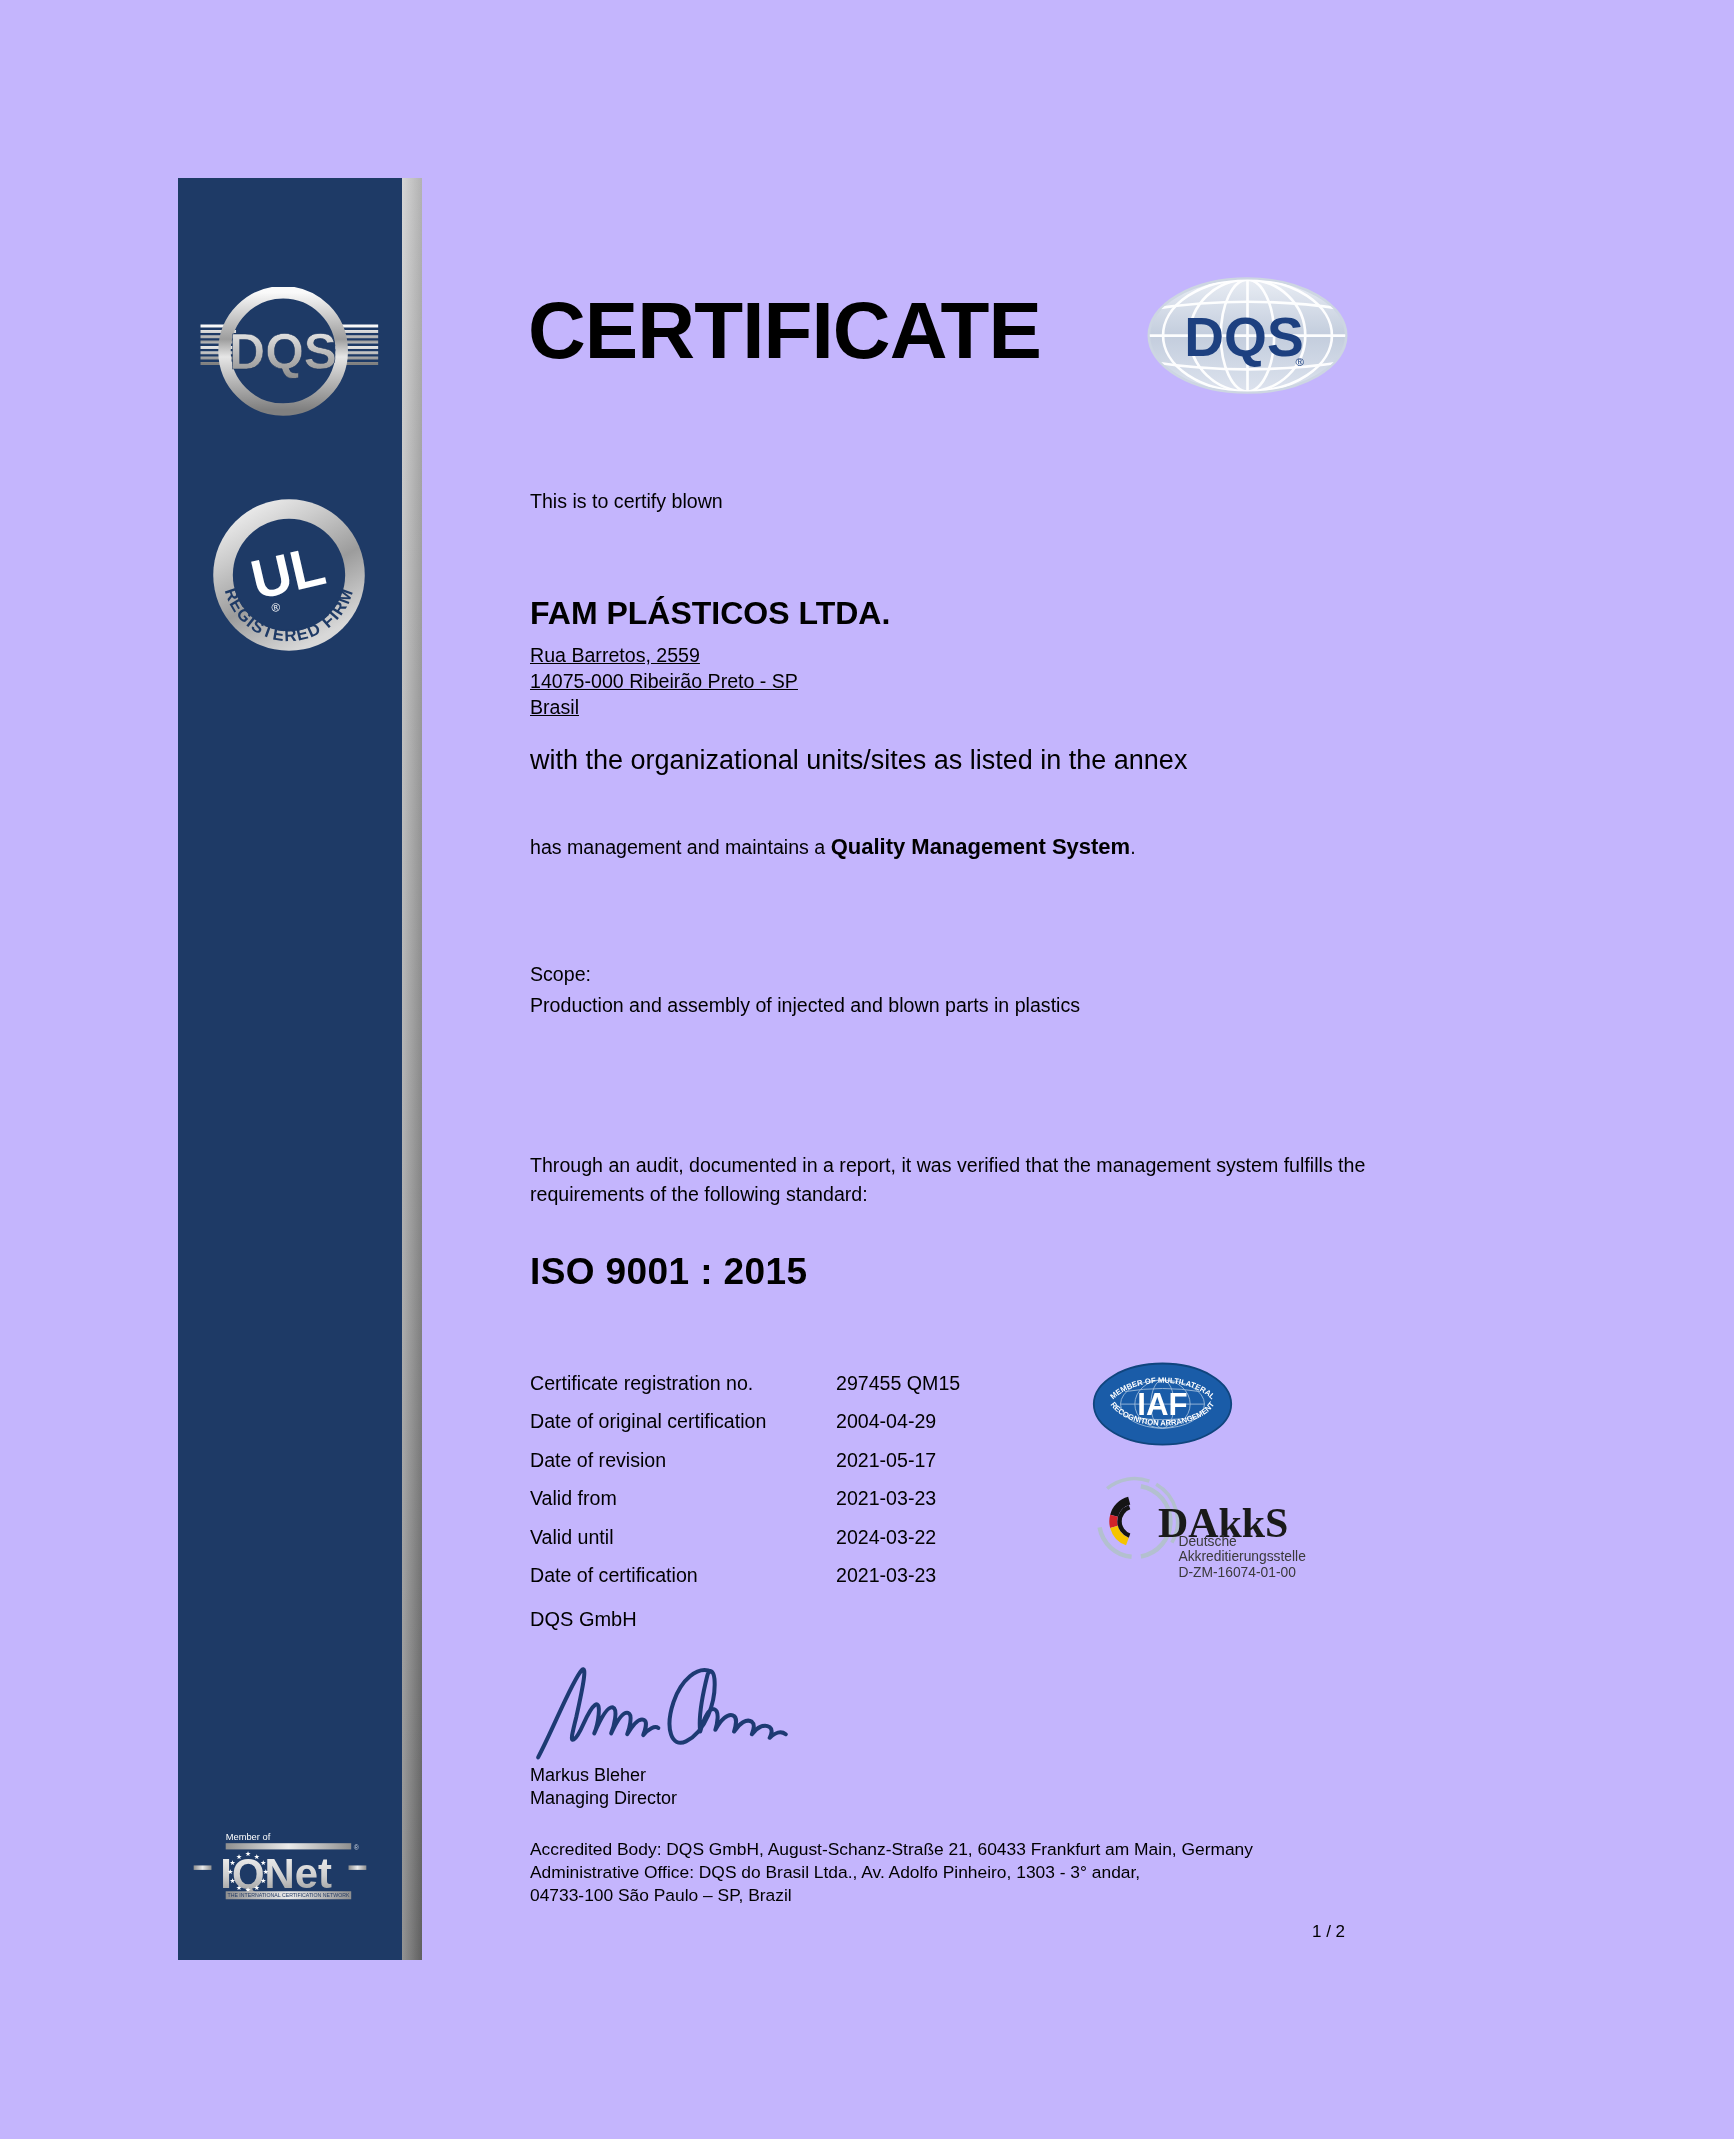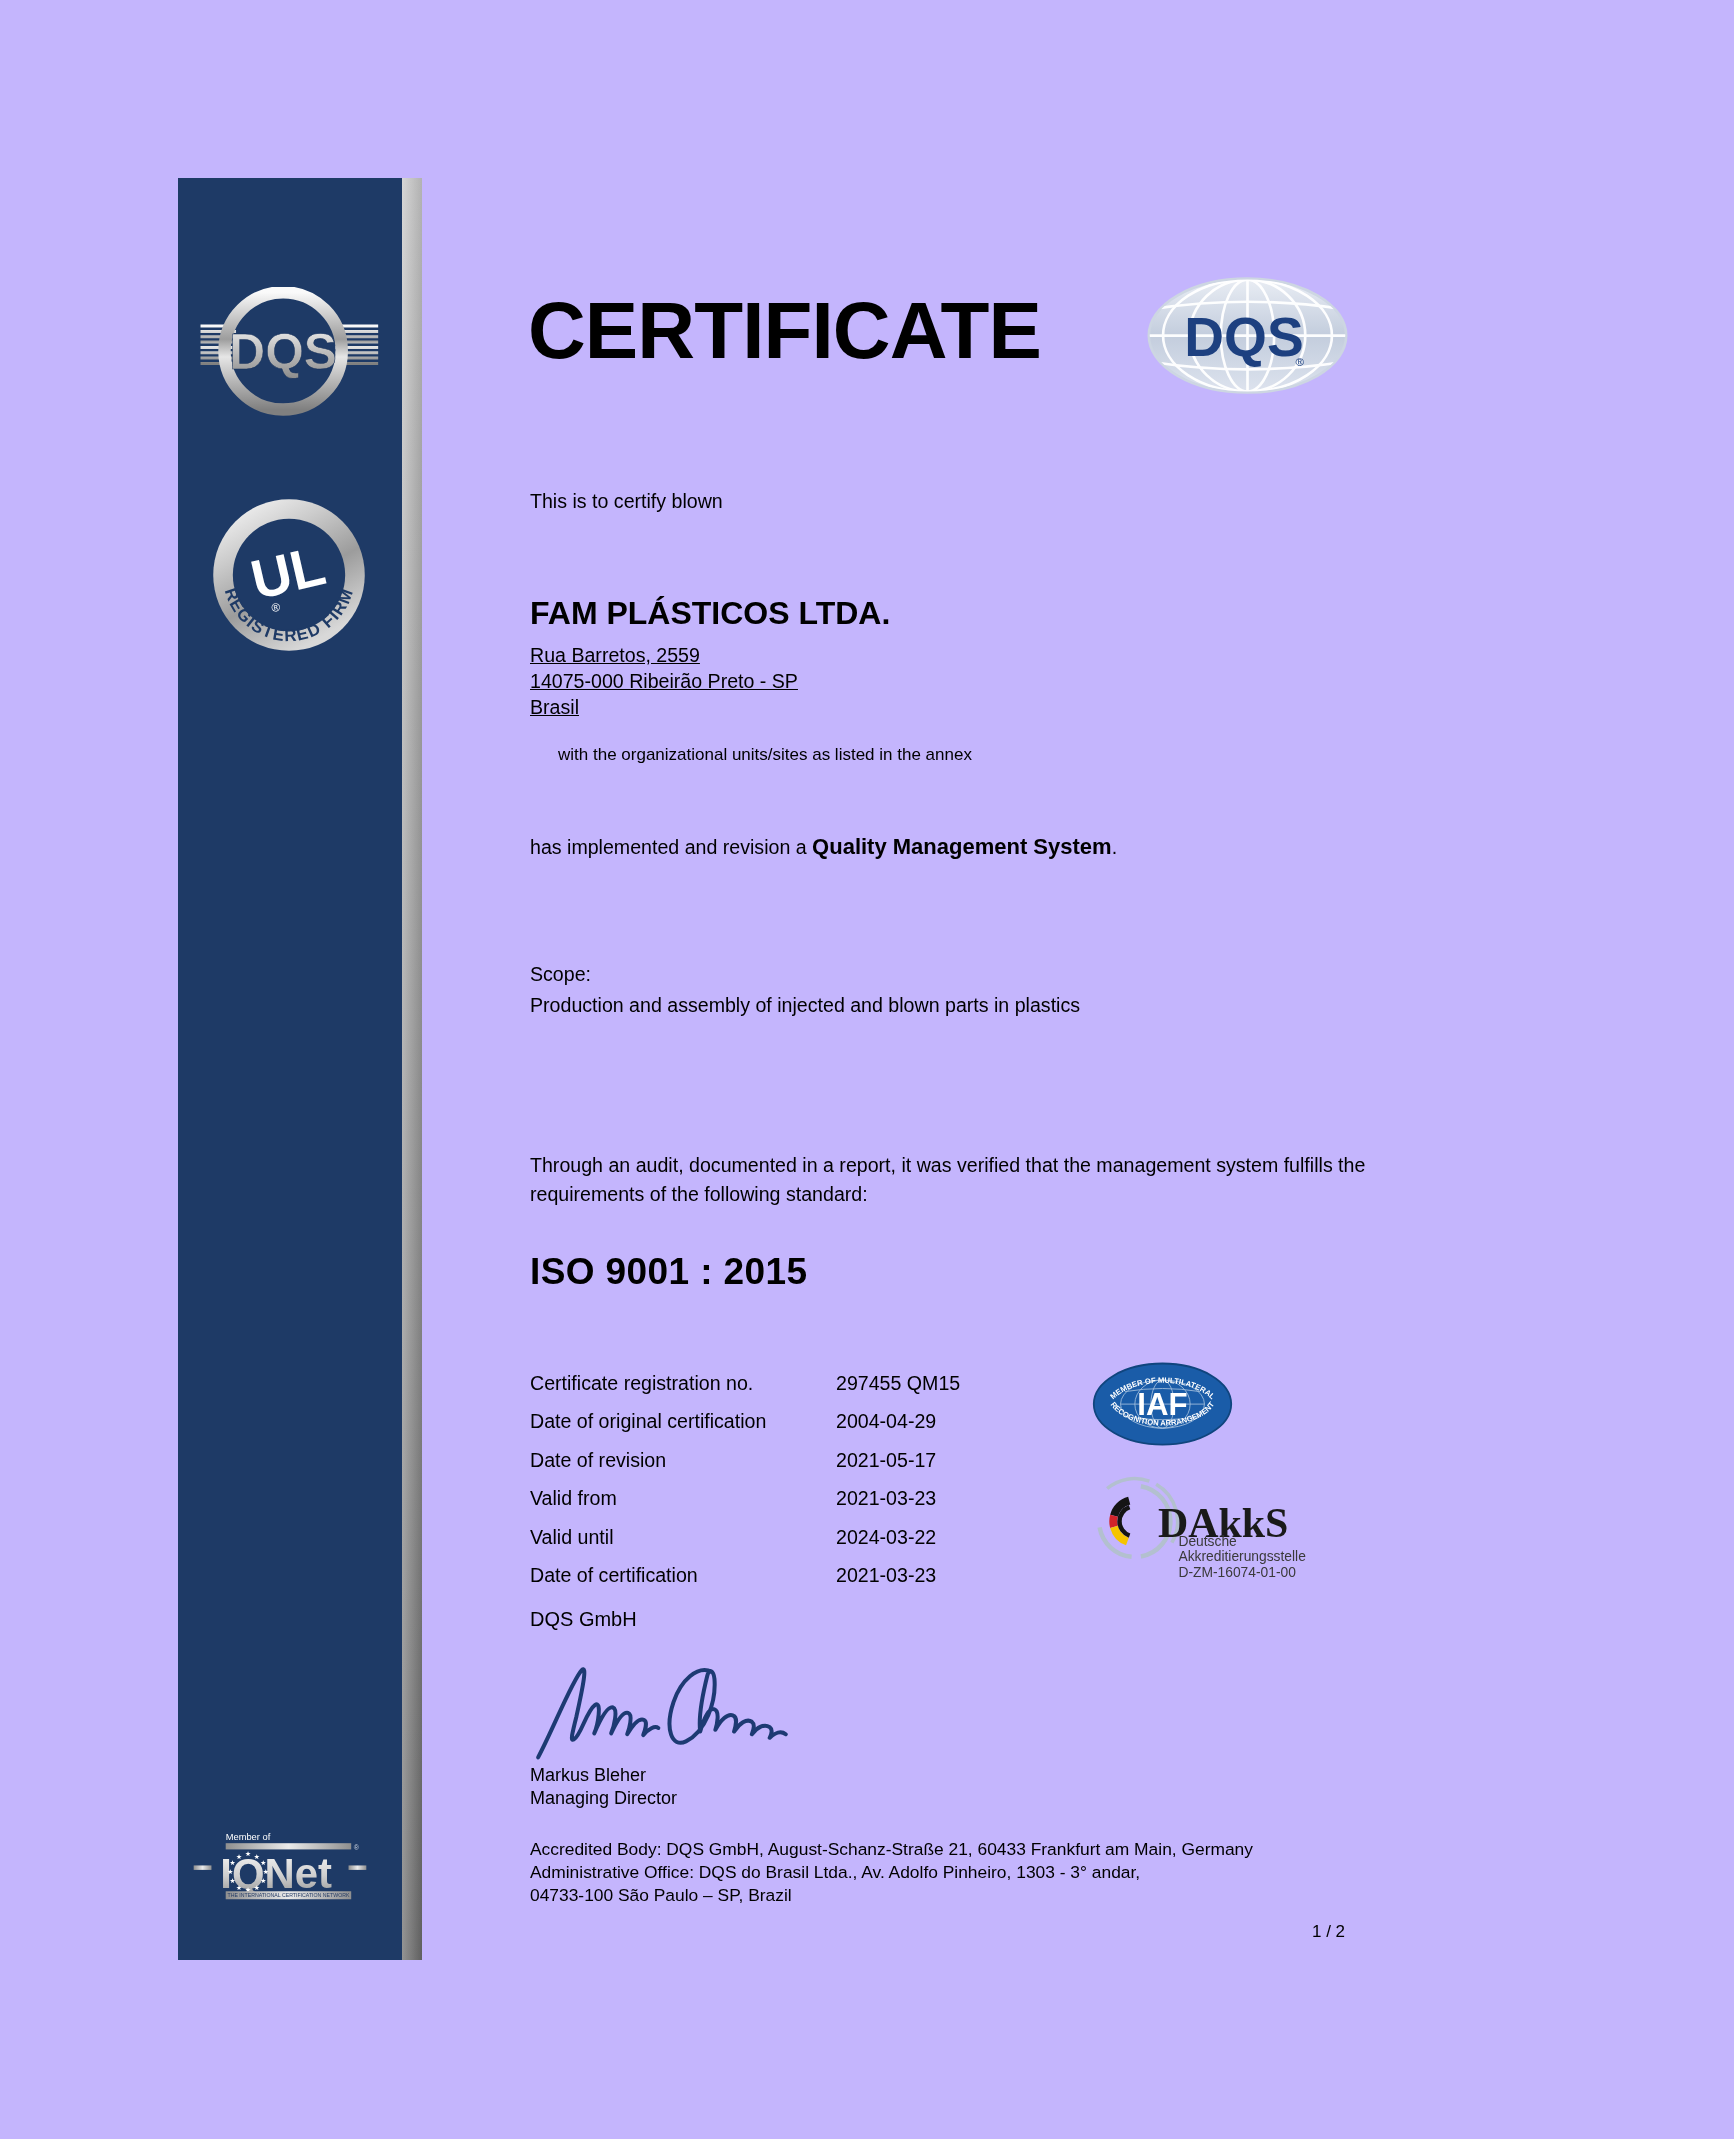--- a/index.html
+++ b/index.html
@@ -17,21 +17,21 @@
   .logo-ul{position:absolute;left:33px;top:319px;}
   .logo-iqnet{position:absolute;left:13.4px;top:1650px;}
   .iqstar{font-size:7.6px;fill:#fff;text-anchor:middle;}
 
   
   .title{left:528px;top:291px;font-size:80px;line-height:80px;font-weight:bold;letter-spacing:-0.9px;}
   .logo-globe{left:1146px;top:276px;}
   .intro{left:530px;top:490px;font-size:19.6px;}
   .company{left:530px;top:595px;font-size:32px;font-weight:bold;}
   .address{left:530px;top:642px;font-size:19.6px;line-height:26px;text-decoration:underline;}
-  .annex{left:530px;top:745px;font-size:17px;margin-left:28px;}
+  .annex{left:530px;top:745px;font-size:27px;}
   .qms{left:530px;top:834px;font-size:19.6px;}
   .qms strong{font-size:22px;}
   .scope{left:530px;top:959px;font-size:19.6px;line-height:31px;}
   .audit{left:530px;top:1151px;font-size:19.6px;line-height:29px;width:847px;}
   .standard{left:530px;top:1251px;font-size:37px;font-weight:bold;letter-spacing:0.4px;}
   .details{left:530px;top:1371px;font-size:19.6px;}
   .detail-row{display:flex;height:25px;line-height:25px;margin-bottom:13.4px;gap:16px;}
   .detail-label{width:290px;}
   .logo-iaf{left:1092px;top:1362px;}
   .logo-dakks{left:1083px;top:1466px;}
@@ -159,21 +159,21 @@
 
   <p class="abs intro">This is to certify blown</p>
   <h2 class="abs company">FAM PLÁSTICOS LTDA.</h2>
   <div class="abs address">
     <div>Rua Barretos, 2559</div>
     <div>14075-000 Ribeirão Preto - SP</div>
     <div>Brasil</div>
   </div>
   <p class="abs annex">with the organizational units/sites as listed in the annex</p>
 
-  <p class="abs qms"><span>has implemented and revision a </span><strong>Quality Management System</strong><span>.</span></p>
+  <p class="abs qms"><span>has management and maintains a </span><strong>Quality Management System</strong><span>.</span></p>
 
   <div class="abs scope">
     <div>Scope:</div>
     <div>Production and assembly of injected and blown parts in plastics</div>
   </div>
 
   <p class="abs audit">Through an audit, documented in a report, it was verified that the management system fulfills the requirements of the following standard:</p>
   <h3 class="abs standard">ISO 9001 : 2015</h3>
 
   <div class="abs details">

